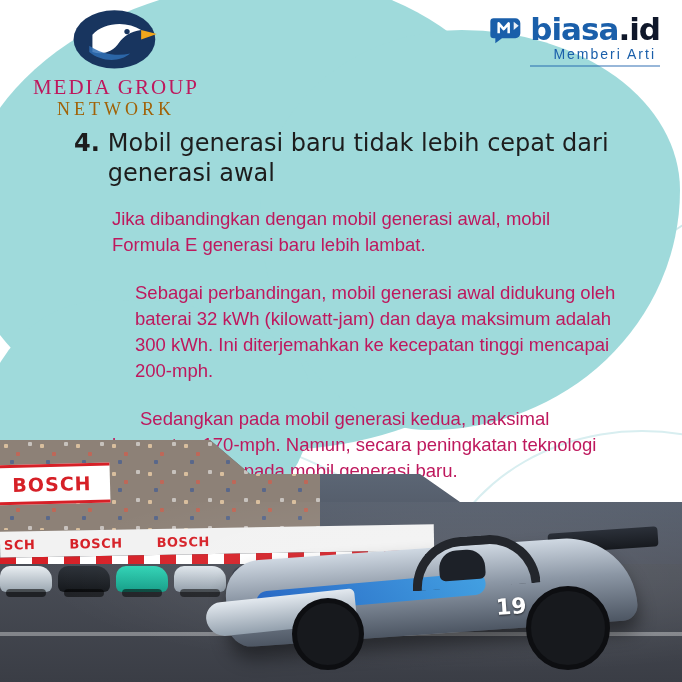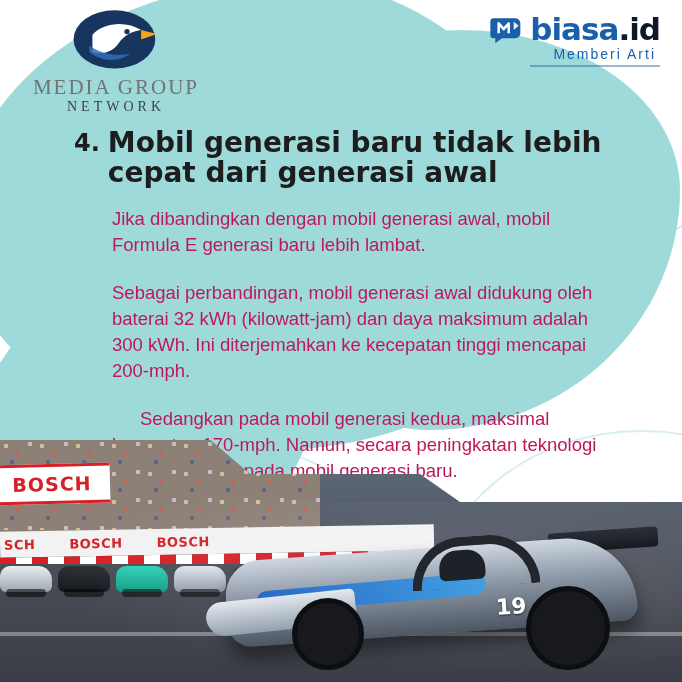--- a/index.html
+++ b/index.html
@@ -88,31 +88,31 @@
     text-align: center;
   }
   .mgn-bird {
     width: 96px;
     height: 66px;
     margin: 0 auto 2px auto;
     display: block;
   }
   .mgn-text {
     font-family: "Liberation Serif", serif;
-    color: #737373;
+    color: #be185d;
     letter-spacing: 2px;
     font-size: 21px;
     line-height: 22px;
     font-weight: 400;
   }
   .mgn-sub {
     font-family: "Liberation Serif", serif;
-    color: #404040;
+    color: #a16207;
     letter-spacing: 4px;
-    font-size: 14px;
+    font-size: 18px;
     margin-top: 1px;
   }
   .logo-medcom {
     position: absolute;
     right: 22px;
     top: 14px;
     z-index: 6;
     text-align: right;
   }
   .medcom-row {
@@ -166,37 +166,38 @@
   }
   .headline-num {
     font-family: "DejaVu Sans", sans-serif;
     font-weight: bold;
     font-size: 24px;
     line-height: 30px;
     margin-right: 8px;
   }
   .headline-text {
     font-family: "DejaVu Sans", sans-serif;
-    font-weight: bold;
-    font-size: 28px;
+    font-weight: normal;
+    font-size: 24px;
     line-height: 30px;
   }
   .para {
     font-family: "Liberation Sans", sans-serif;
     font-size: 18.5px;
     line-height: 26px;
     color: #be185d;
     padding: 0 60px 0 112px;
     margin-top: 18px;
   }
   .para.indent {
     text-indent: 28px;
   }
   .para.p2 {
     margin-top: 22px;
+    margin-left: 23px;
   }
   .para.p3 {
     margin-top: 22px;
   }
   
   .photo {
     position: absolute;
     left: 0;
     bottom: 0;
     width: 682px;

